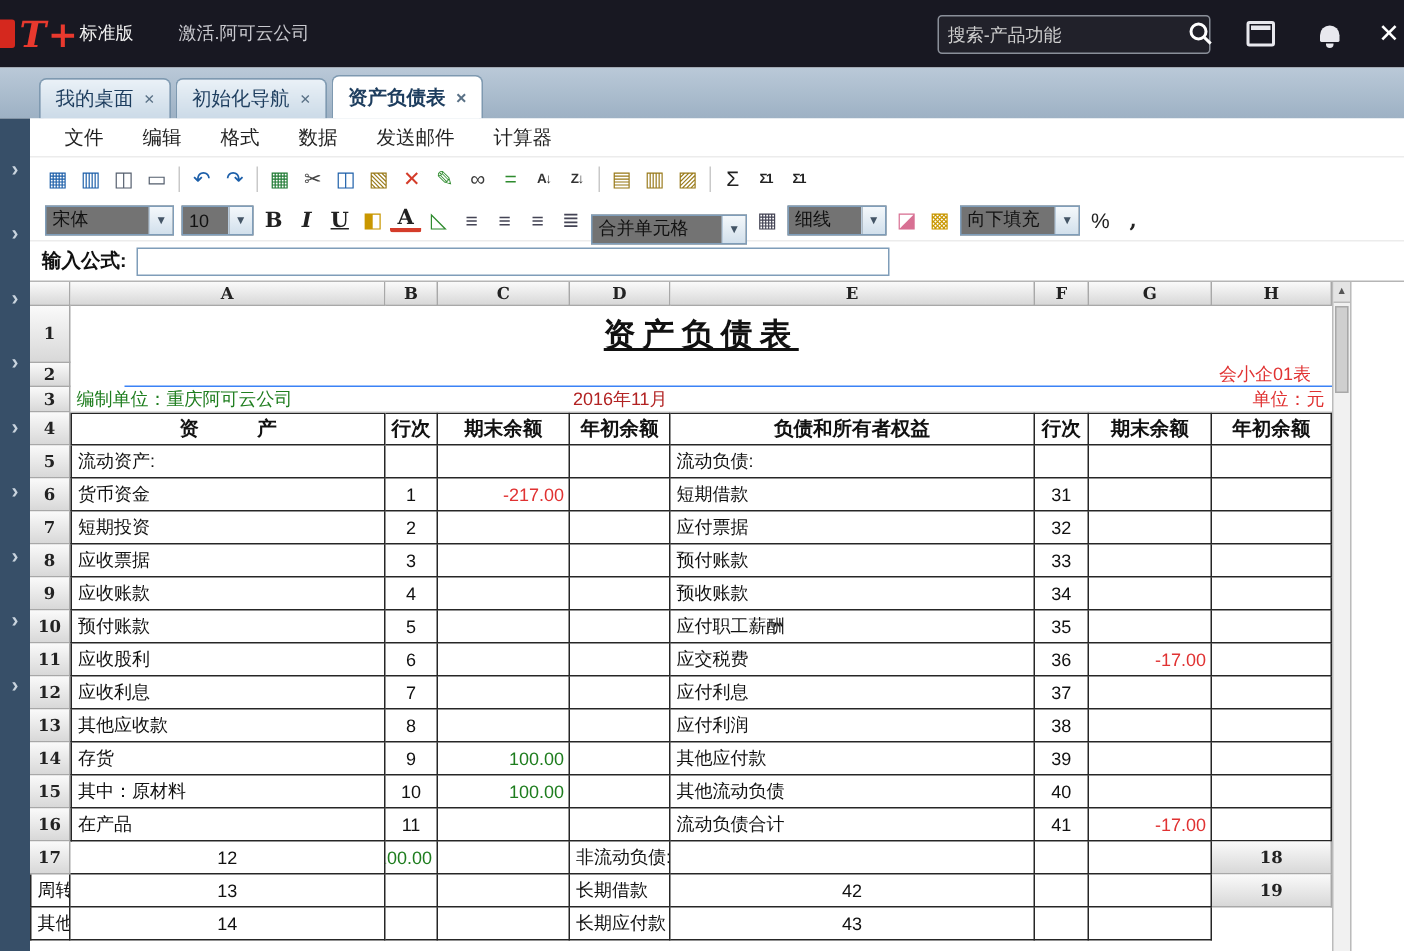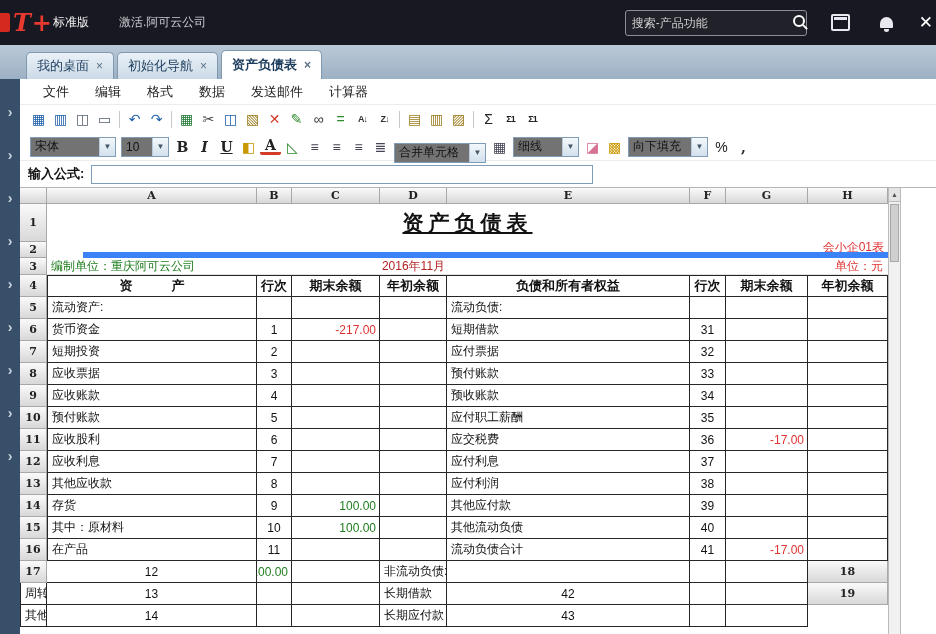--- a/index.html
+++ b/index.html
@@ -73,21 +73,21 @@
   .ar { justify-content:flex-end; padding-right:3px; }
   .tbl { border-right:1px solid #262626; border-bottom:1px solid #262626; }
   .tfirst { border-left:1px solid #262626; }
   .ttop { border-top:1px solid #262626; }
   .hrow { font-weight:bold; font-size:13px; }
   .neg { color:#e03232; }
   .pos { color:#1e7d1e; }
   .m8 { grid-column:span 8; }
   .titlecell { justify-content:center; }
   .title { font-family:"DejaVu Serif",serif; font-weight:bold; font-size:21px; letter-spacing:5px; text-decoration:underline; color:#111; }
-  .codecell { justify-content:flex-end; padding-right:4px; color:#e03232; border-bottom:6px solid #3b82f6;margin-left:36px; }
+  .codecell { justify-content:flex-end; padding-right:14px; color:#e03232; border-bottom:1px solid #3b82f6;margin-left:36px; }
   .r3cell { position:relative; border-bottom:1px solid #e2e2e2; }
   .prep { color:#1e7d1e; padding-left:4px; font-size:12px; }
   .period { position:absolute; left:333px; width:67px; text-align:center; color:#b22222; font-size:12px; }
   .unit { position:absolute; right:5px; color:#e03232; font-size:12px; }
 
   .vscroll { position:absolute; left:868px; top:0; bottom:0; width:13px; background:#f1f1f1;
              border-left:1px solid #bbb; border-right:1px solid #bbb; }
   .vs-btn { height:14px; background:#e4e4e4; border-bottom:1px solid #bbb; font-size:7px; color:#555;
             display:flex; align-items:center; justify-content:center; }
   .vs-thumb { position:absolute; top:16px; left:1px; right:1px; height:58px; background:#cfcfcf; border:1px solid #a8a8a8; }
@@ -187,21 +187,21 @@
           <div class="tbi b" style="color: rgb(34, 34, 34);">B</div>
           <div class="tbi i" style="color: rgb(34, 34, 34);">I</div>
           <div class="tbi u" style="color: rgb(34, 34, 34);">U</div>
           <div class="tbi" style="color: rgb(201, 151, 0);">◧</div>
           <div class="tbi fc" style="color: rgb(34, 34, 34);">A</div>
           <div class="tbi" style="color: rgb(46, 139, 46);">◺</div>
           <div class="tbi" style="color: rgb(68, 68, 85);">≡</div>
           <div class="tbi" style="color: rgb(68, 68, 85);">≡</div>
           <div class="tbi" style="color: rgb(68, 68, 85);">≡</div>
           <div class="tbi" style="color: rgb(68, 68, 85);">≣</div>
-          <div class="tbsel" style="width: 92px; margin-top: 12px;">
+          <div class="tbsel" style="width: 104px; margin-top: 12px;">
             <div class="v">合并单元格</div>
             <div class="a">▼</div>
           </div>
           <div class="tbi" style="color: rgb(68, 68, 85);">▦</div>
           <div class="tbsel" style="width: 66px;">
             <div class="v">细线</div>
             <div class="a">▼</div>
           </div>
           <div class="tbi" style="color: rgb(216, 112, 147);">◪</div>
           <div class="tbi" style="color: rgb(201, 151, 0);">▩</div>

